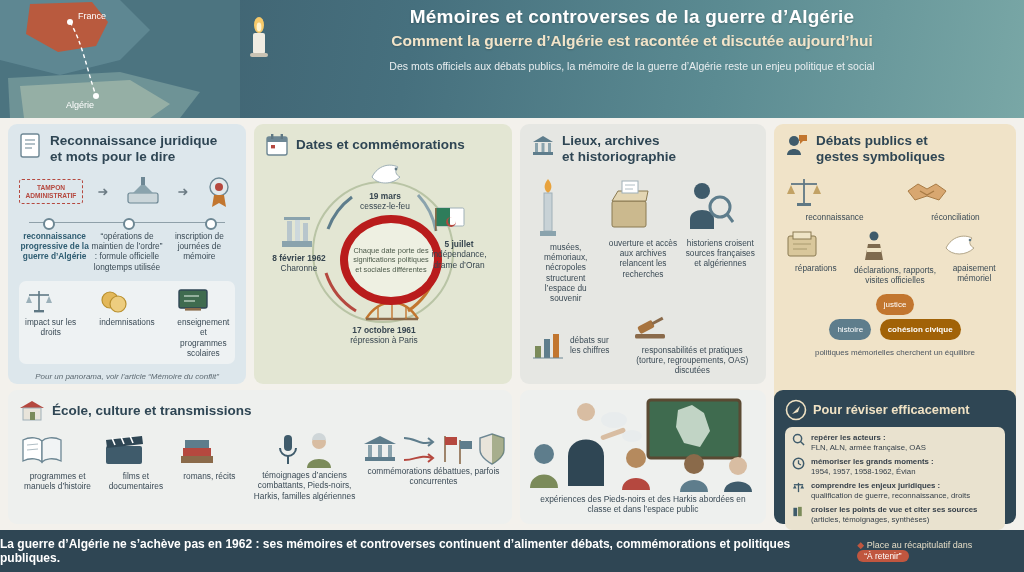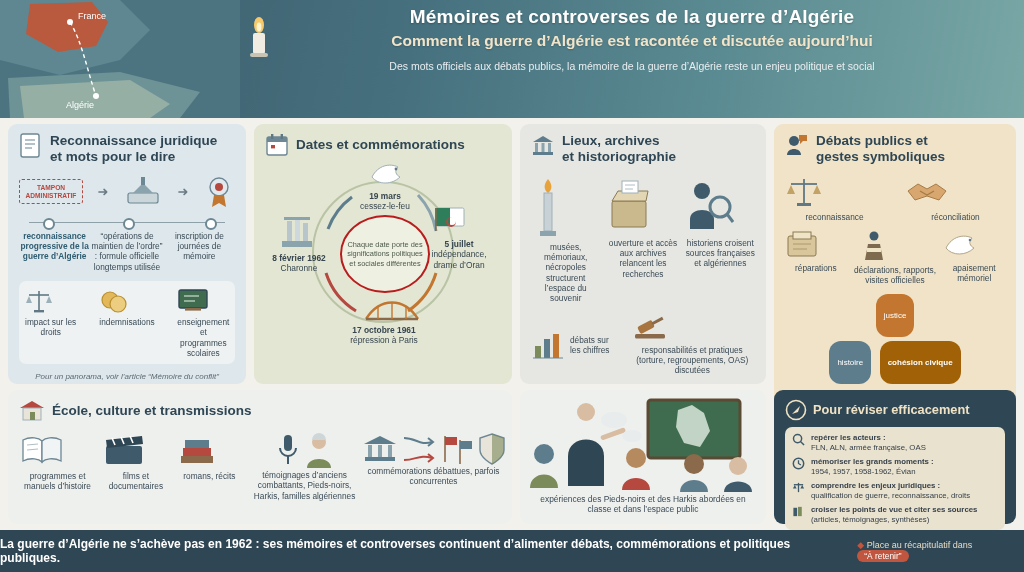--- a/index.html
+++ b/index.html
@@ -50,31 +50,31 @@
   .tl .dot{position:absolute;top:1.5px;width:8px;height:8px;border-radius:50%;background:#fff;border:2px solid #6d8794;}
   .triplab{display:flex;justify-content:space-between;margin-top:2px;}
   .triplab div{width:33%;}
   .subpanel{background:#eef2f3;border-radius:7px;margin-top:9px;padding:7px 5px 6px;}
   .foot-note{font-size:8px;color:#5d6a72;font-style:italic;margin-top:8px;text-align:center;}
 
   
   #card2{left:254px;top:6px;width:258px;height:260px;}
   .wheel{position:relative;width:230px;height:182px;margin:4px auto 0;}
   .wheel-center{position:absolute;left:72px;top:54px;width:86px;height:74px;border-radius:50%;
-    background:#eef0e2;border:2px solid #b91c1c;display:flex;align-items:center;justify-content:center;text-align:center;}
+    background:#eef0e2;border:8px solid #b91c1c;display:flex;align-items:center;justify-content:center;text-align:center;}
   .wheel-center span{font-size:7.4px;line-height:1.25;color:#4c5a4a;padding:0 5px;}
   .wlab{position:absolute;font-size:8.4px;line-height:1.22;text-align:center;color:#36454f;}
   .wlab b{display:block;font-weight:bold;}
 
   
   #card3{left:520px;top:6px;width:246px;height:260px;}
   
   #card4{left:774px;top:6px;width:242px;height:310px;}
   .chipline{text-align:center;font-size:8px;color:#4a5560;}
-  .chip{display:inline-block;border-radius:12px;padding:17px 8px;font-size:8px;color:#fff;margin:2px;}
+  .chip{display:inline-block;border-radius:12px;padding:6px 8px;font-size:8px;color:#fff;margin:2px;}
 
   
   #card5{left:8px;top:272px;width:504px;height:134px;}
   
   #card6{left:520px;top:272px;width:246px;height:134px;}
   
   #card7{left:774px;top:272px;width:242px;height:134px;background:#2f4654;}
   #card7 .c-title{color:#f0e2c4;}
   .rev{background:#e9e2cf;border-radius:7px;padding:6px 7px;margin-top:6px;}
   .rev-item{display:flex;gap:6px;margin-bottom:5px;}

